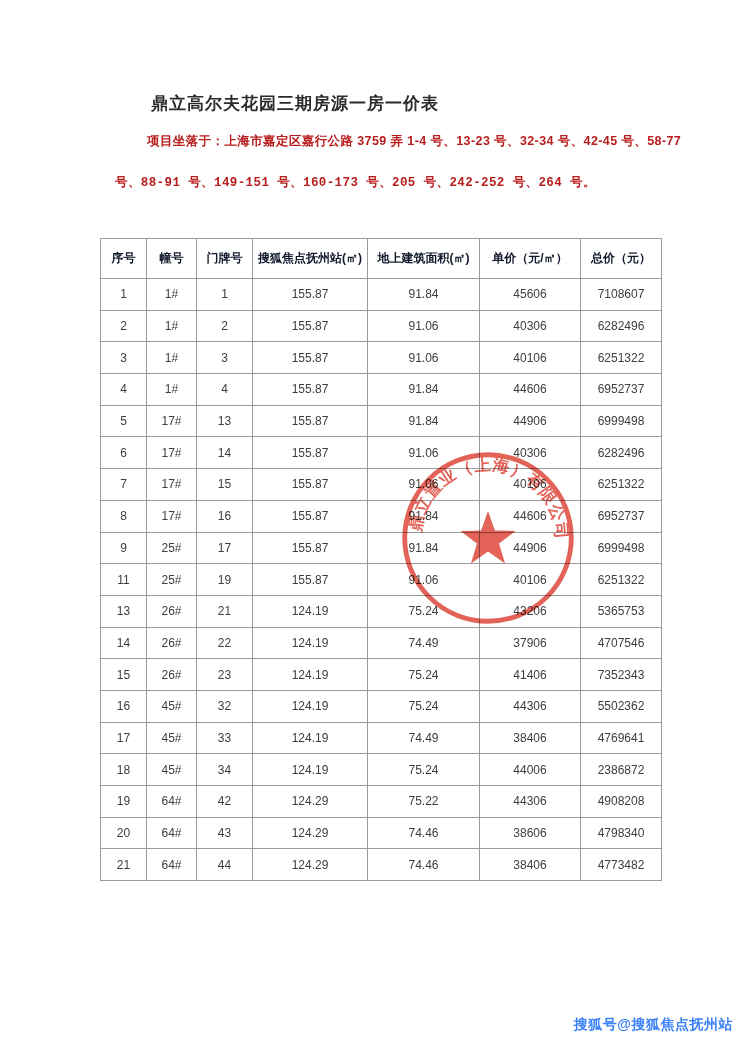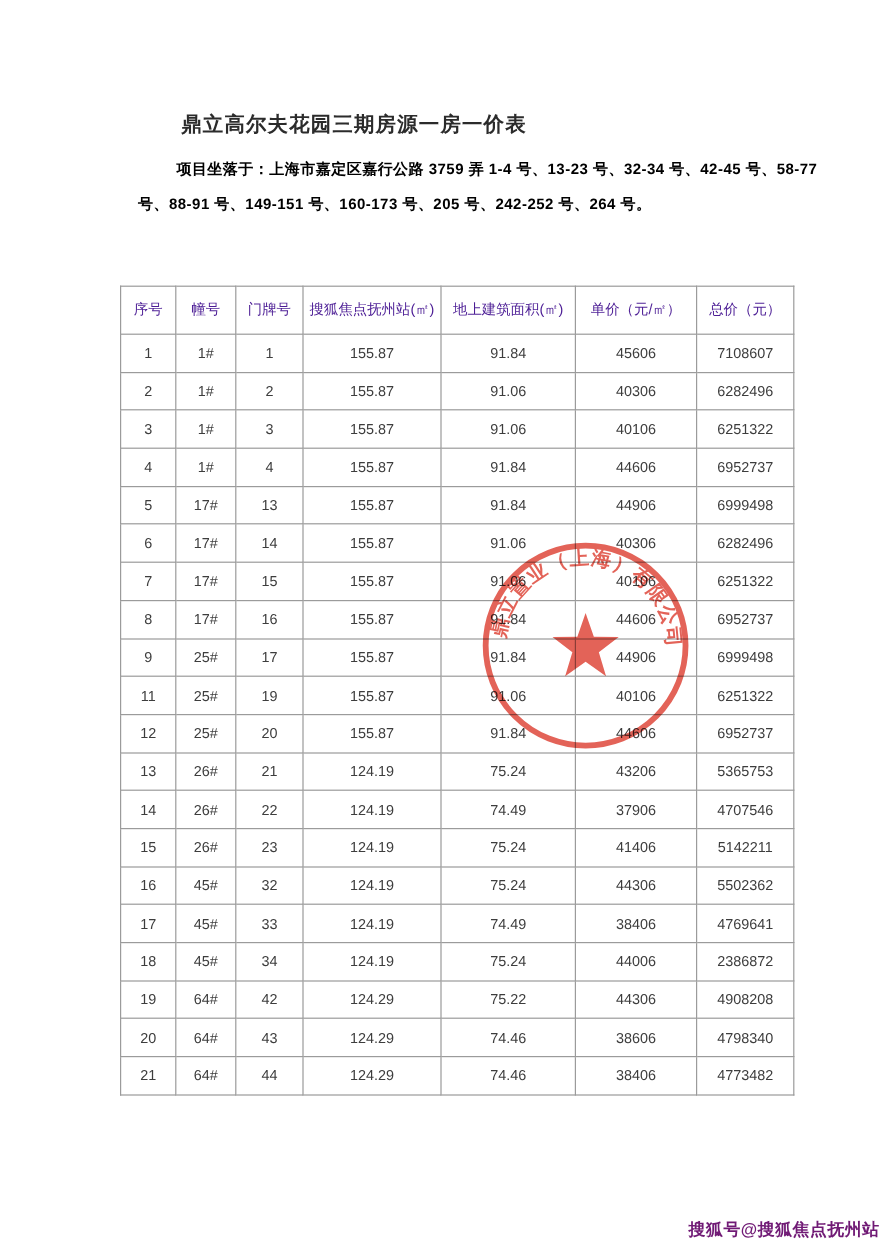--- a/index.html
+++ b/index.html
@@ -24,48 +24,48 @@
     text-align: center;
     font-size: 17px;
     font-weight: bold;
     color: #2b2b2b;
     letter-spacing: 1px;
   }
   .loc-line {
     position: absolute;
     font-size: 12.5px;
     font-weight: bold;
-    color: #000000;
+    color: #b91c1c;
     letter-spacing: 0.4px;
     white-space: nowrap;
   }
   .loc-line-1 { top: 133px; left: 147px; }
-  .loc-line-2 { top: 162px; left: 115px; }
+  .loc-line-2 { top: 174px; left: 115px; font-family: Liberation Mono, monospace; }
 
   .price-table {
     position: absolute;
     top: 238px;
     left: 100px;
     width: 561px;
     border-collapse: collapse;
     table-layout: fixed;
   }
   .price-table th, .price-table td {
     border: 1px solid #9b9b9b;
     text-align: center;
     vertical-align: middle;
     color: #3d3d3d;
     font-size: 12px;
     padding: 0;
     overflow: hidden;
   }
   .price-table th {
     height: 39px;
-    font-weight: 400;
-    color: #4c1d95;
+    font-weight: 700;
+    color: #0f172a;
   }
   .price-table td {
     height: 30.7px;
   }
 
   .stamp {
     position: absolute;
     top: 446px;
     left: 396px;
     width: 184px;
@@ -74,21 +74,21 @@
     mix-blend-mode: multiply;
     pointer-events: none;
   }
 
   .watermark {
     position: absolute;
     right: 7px;
     bottom: 12px;
     font-size: 14px;
     font-weight: bold;
-    color: #701a75;
+    color: #3b82f6;
     letter-spacing: 0.5px;
     text-shadow: 0 0 2px rgba(255,255,255,0.9);
   }
 </style>
 </head>
 <body>
 
 <div class="page">
 
   <div class="doc-title">鼎立高尔夫花园三期房源一房一价表</div>
@@ -203,29 +203,20 @@
         <tr>
           <td>11</td>
           <td>25#</td>
           <td>19</td>
           <td>155.87</td>
           <td>91.06</td>
           <td>40106</td>
           <td>6251322</td>
         </tr>
         <tr>
-          <td>12</td>
-          <td>25#</td>
-          <td>20</td>
-          <td>155.87</td>
-          <td>91.84</td>
-          <td>44606</td>
-          <td>6952737</td>
-        </tr>
-        <tr>
           <td>13</td>
           <td>26#</td>
           <td>21</td>
           <td>124.19</td>
           <td>75.24</td>
           <td>43206</td>
           <td>5365753</td>
         </tr>
         <tr>
           <td>14</td>
@@ -236,21 +227,21 @@
           <td>37906</td>
           <td>4707546</td>
         </tr>
         <tr>
           <td>15</td>
           <td>26#</td>
           <td>23</td>
           <td>124.19</td>
           <td>75.24</td>
           <td>41406</td>
-          <td>5142211</td>
+          <td>7352343</td>
         </tr>
         <tr>
           <td>16</td>
           <td>45#</td>
           <td>32</td>
           <td>124.19</td>
           <td>75.24</td>
           <td>44306</td>
           <td>5502362</td>
         </tr>

